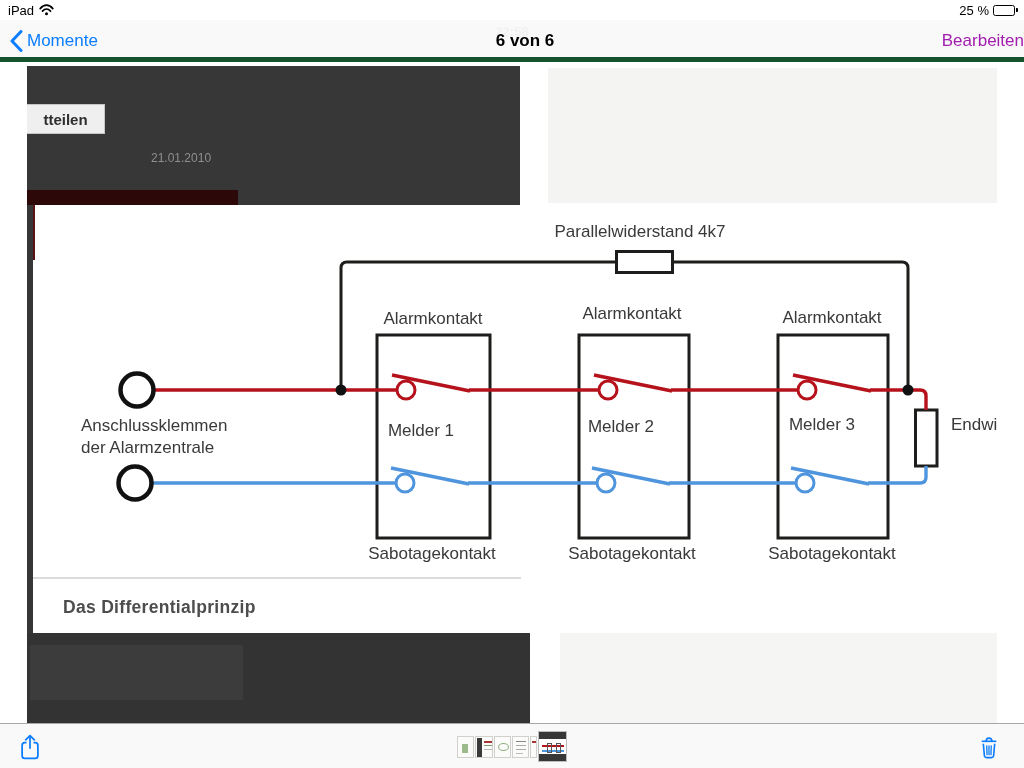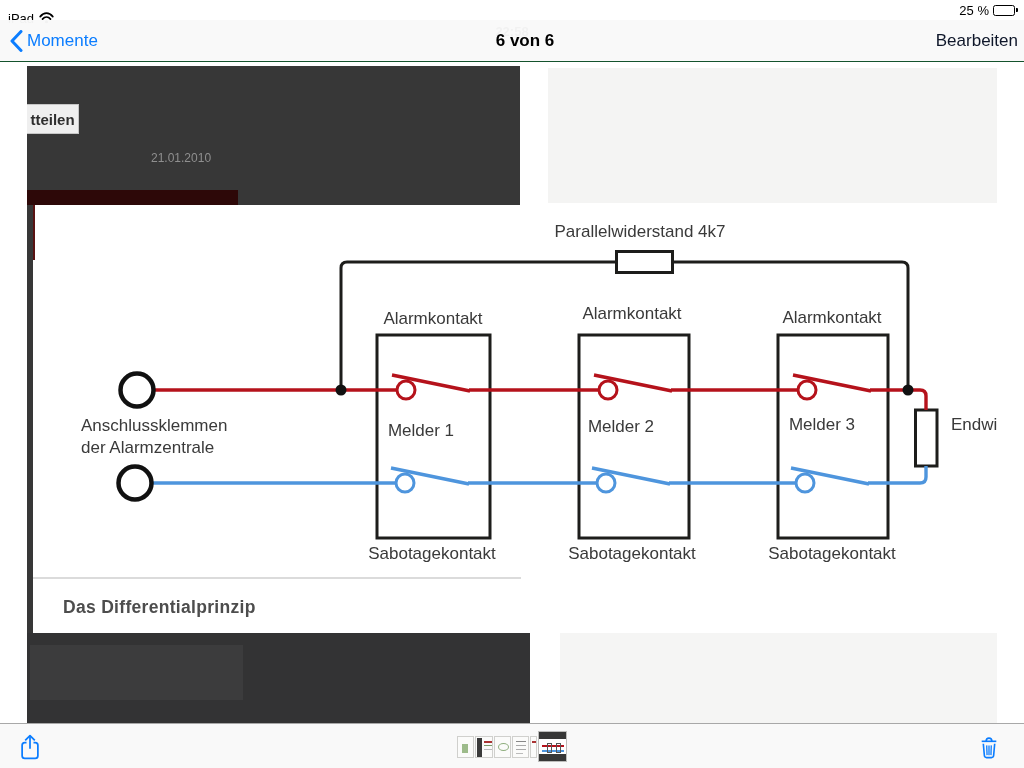--- a/index.html
+++ b/index.html
@@ -2,51 +2,51 @@
 <html><head>
 <meta charset="utf-8">
 <style>
   * { margin:0; padding:0; box-sizing:border-box; }
   html,body { width:1024px; height:768px; }
   body { font-family:"Liberation Sans", sans-serif; background:#fff; position:relative; overflow:hidden; }
 
   
   .status-bar { position:absolute; left:0; top:0; width:1024px; height:20px; background:#fff; z-index:40;
                 display:flex; align-items:center; font-size:13px; color:#000; }
-  .sb-left { position:absolute; left:8px; top:0; height:20px; display:flex; align-items:center; gap:5px; font-weight:400;margin-top:8px; }
+  .sb-left { position:absolute; left:8px; top:0; height:20px; display:flex; align-items:center; gap:5px; font-weight:400; }
   .sb-time { position:absolute; left:0; width:100%; text-align:center; font-weight:700; font-size:13px;margin-top:43px; }
   .sb-right { position:absolute; right:6px; top:0; height:20px; display:flex; align-items:center; gap:4px; }
   .battery { display:flex; align-items:center; }
   .battery-body { width:22px; height:11px; border:1px solid #000; border-radius:2.5px; padding:1px; }
   .battery-fill { height:100%; width:55%; background:#000; border-radius:1px; }
   .battery-tip { width:2px; height:4px; background:#000; border-radius:0 1px 1px 0; margin-left:1px; }
 
   
   .nav-bar { position:absolute; left:0; top:20px; width:1024px; height:42px; background:rgba(249,249,249,0.97);
-             border-bottom:1px solid #14532d; z-index:40; }
+             border-bottom:5px solid #14532d; z-index:40; }
   .nav-back { position:absolute; left:10px; top:0; height:42px; display:flex; align-items:center; gap:4px;
               color:#0b7dff; font-size:17px; cursor:pointer; }
   .nav-title { position:absolute; left:0; width:100%; height:42px; line-height:42px; text-align:center;
                font-size:17px; font-weight:700; color:#000;margin-left:13px; }
-  .nav-edit { position:absolute; right:6px; top:0; height:42px; line-height:42px; color:#0f172a; font-size:17px; cursor:pointer; }
+  .nav-edit { position:absolute; right:0; top:0; height:42px; line-height:42px; color:#a21caf; font-size:17px; cursor:pointer; }
 
   
   .photo-area { position:absolute; left:0; top:62px; width:1024px; height:661px; background:#fff; overflow:hidden; }
   .blk { position:absolute; }
   .dark-sliver { left:27px; top:4px; width:6px; height:657px; background:#373737; }
   .dark-top { left:27px; top:4px; width:493px; height:139px; background:#373737; }
   .red-bar { left:27px; top:128px; width:211px; height:15px; background:#2d0808; }
   .gray-top { left:548px; top:6px; width:449px; height:135px; background:#f4f4f3; }
   .dark-bottom { left:27px; top:571px; width:503px; height:91px; background:#333334; }
   .dark-bottom-inner { left:30px; top:583px; width:213px; height:55px; background:#3c3c3d; }
   .gray-bottom { left:560px; top:571px; width:437px; height:91px; background:#f5f5f4; }
   .white-panel { left:33px; top:143px; width:991px; height:428px; background:#fff; }
   .panel-red-edge { left:33px; top:143px; width:2px; height:55px; background:#5a1212; }
 
-  .tteilen-btn { position:absolute; left:27px; top:42px; width:52px; height:30px; background:#efefef;
+  .tteilen-btn { position:absolute; left:27px; top:42px; width:78px; height:30px; background:#efefef;
                  border:1px solid #c6c6c6; border-left:none; color:#2e2e2e; font-size:15px; font-weight:700;
                  display:flex; align-items:center; justify-content:center; }
   .snippet-date { position:absolute; left:151px; top:89px; color:#8f8f8f; font-size:12px; }
 
   .diagram-svg { position:absolute; left:0; top:0; width:1024px; height:661px; pointer-events:none; }
   .dg-text { font-family:"Liberation Sans", sans-serif; font-size:17px; fill:#3a3a3a; }
   .dg-caption { font-family:"Liberation Sans", sans-serif; font-size:17.5px; font-weight:700; fill:#4d4d4d; letter-spacing:0.3px; }
 
   
   .toolbar { position:absolute; left:0; top:723px; width:1024px; height:45px; background:rgba(249,249,249,0.97);

